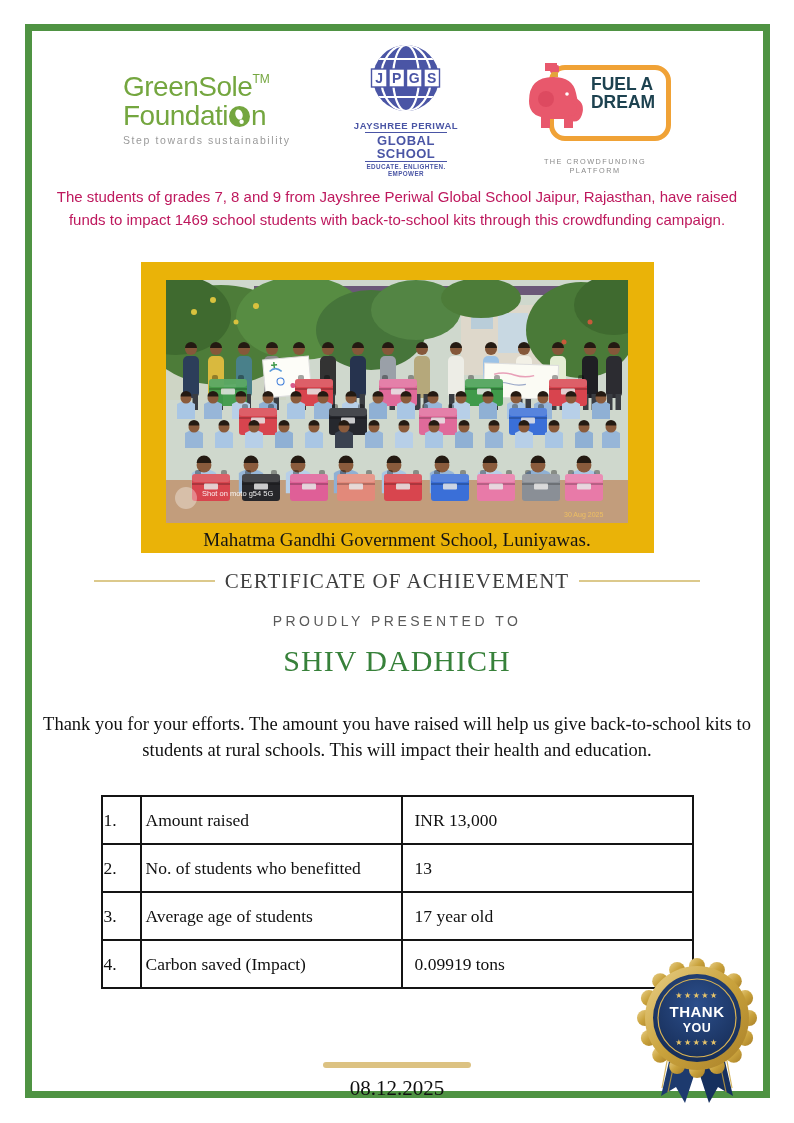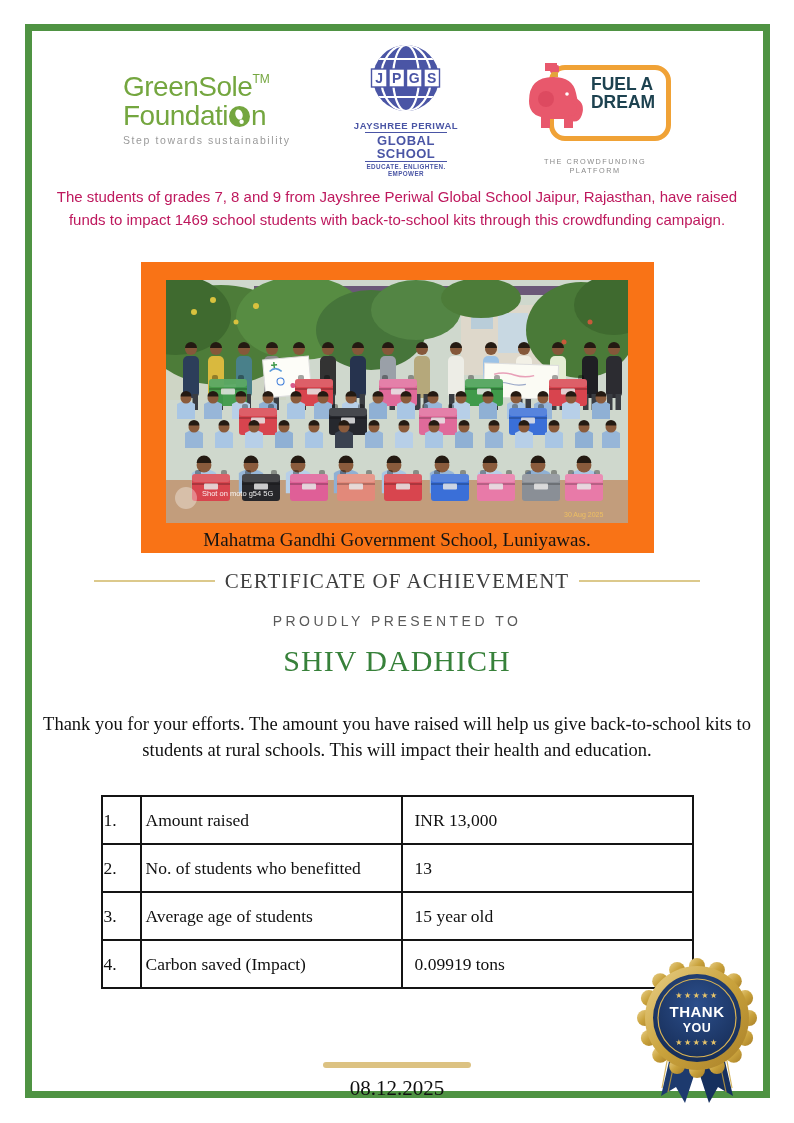--- a/index.html
+++ b/index.html
@@ -34,21 +34,21 @@
   .fad-text{position:absolute;left:72px;top:14px;text-align:left;line-height:0.95;
             font-weight:bold;color:#1d4250;font-size:19px;transform:scaleX(.92);transform-origin:left;}
   .fad-eleph{position:absolute;left:0px;top:0px;}
   .fad-tag{position:absolute;left:0;top:96px;width:152px;font-size:7.3px;color:#8a8a8a;letter-spacing:1.5px;}
   
   .statement{
     margin:24px auto 0 auto;width:716px;font-size:15px;font-weight:normal;line-height:1.55;
     color:#be185d;
   }
   
-  .photo-frame{margin:30px auto 0 auto;width:513px;background:#f97316;padding-top:18px;height:273px;}
+  .photo-frame{margin:30px auto 0 auto;width:513px;background:#eab308;padding-top:18px;height:273px;}
   .photo-frame svg{display:block;margin:0 auto;}
   .photo-caption{font-family:"Liberation Serif",serif;font-size:19px;color:#141414;margin-top:6px;}
   
   .cert-title-row{display:flex;align-items:center;justify-content:center;gap:10px;margin-top:16px;}
   .cert-rule{width:121px;height:2px;background:#dcc98c;}
   .cert-title{font-family:"Liberation Serif",serif;font-size:21px;color:#3e3e3e;letter-spacing:1px;font-weight:400;}
   .presented{font-size:14px;letter-spacing:3.5px;color:#5a5a5a;margin-top:19px;}
   .recipient{font-family:"Liberation Serif",serif;font-size:30px;color:#37813a;letter-spacing:1px;margin-top:15px;}
   .message{font-family:"Liberation Serif",serif;font-size:18.5px;line-height:1.45;color:#101010;
            margin:33px auto 0 auto;width:726px;}
@@ -302,21 +302,21 @@
         <td class="c-value">INR 13,000</td>
       </tr>
       <tr>
         <td class="c-num">2.</td>
         <td class="c-label">No. of students who benefitted</td>
         <td class="c-value">13</td>
       </tr>
       <tr>
         <td class="c-num">3.</td>
         <td class="c-label">Average age of students</td>
-        <td class="c-value">15 year old</td>
+        <td class="c-value">17 year old</td>
       </tr>
       <tr>
         <td class="c-num">4.</td>
         <td class="c-label">Carbon saved (Impact)</td>
         <td class="c-value">0.09919 tons</td>
       </tr>
     </tbody>
   </table>
 
   <div class="gold-divider"></div>

